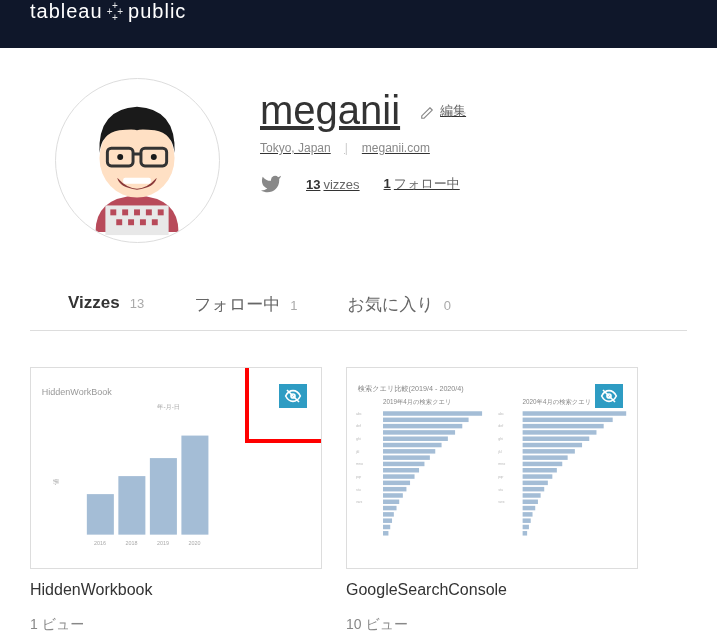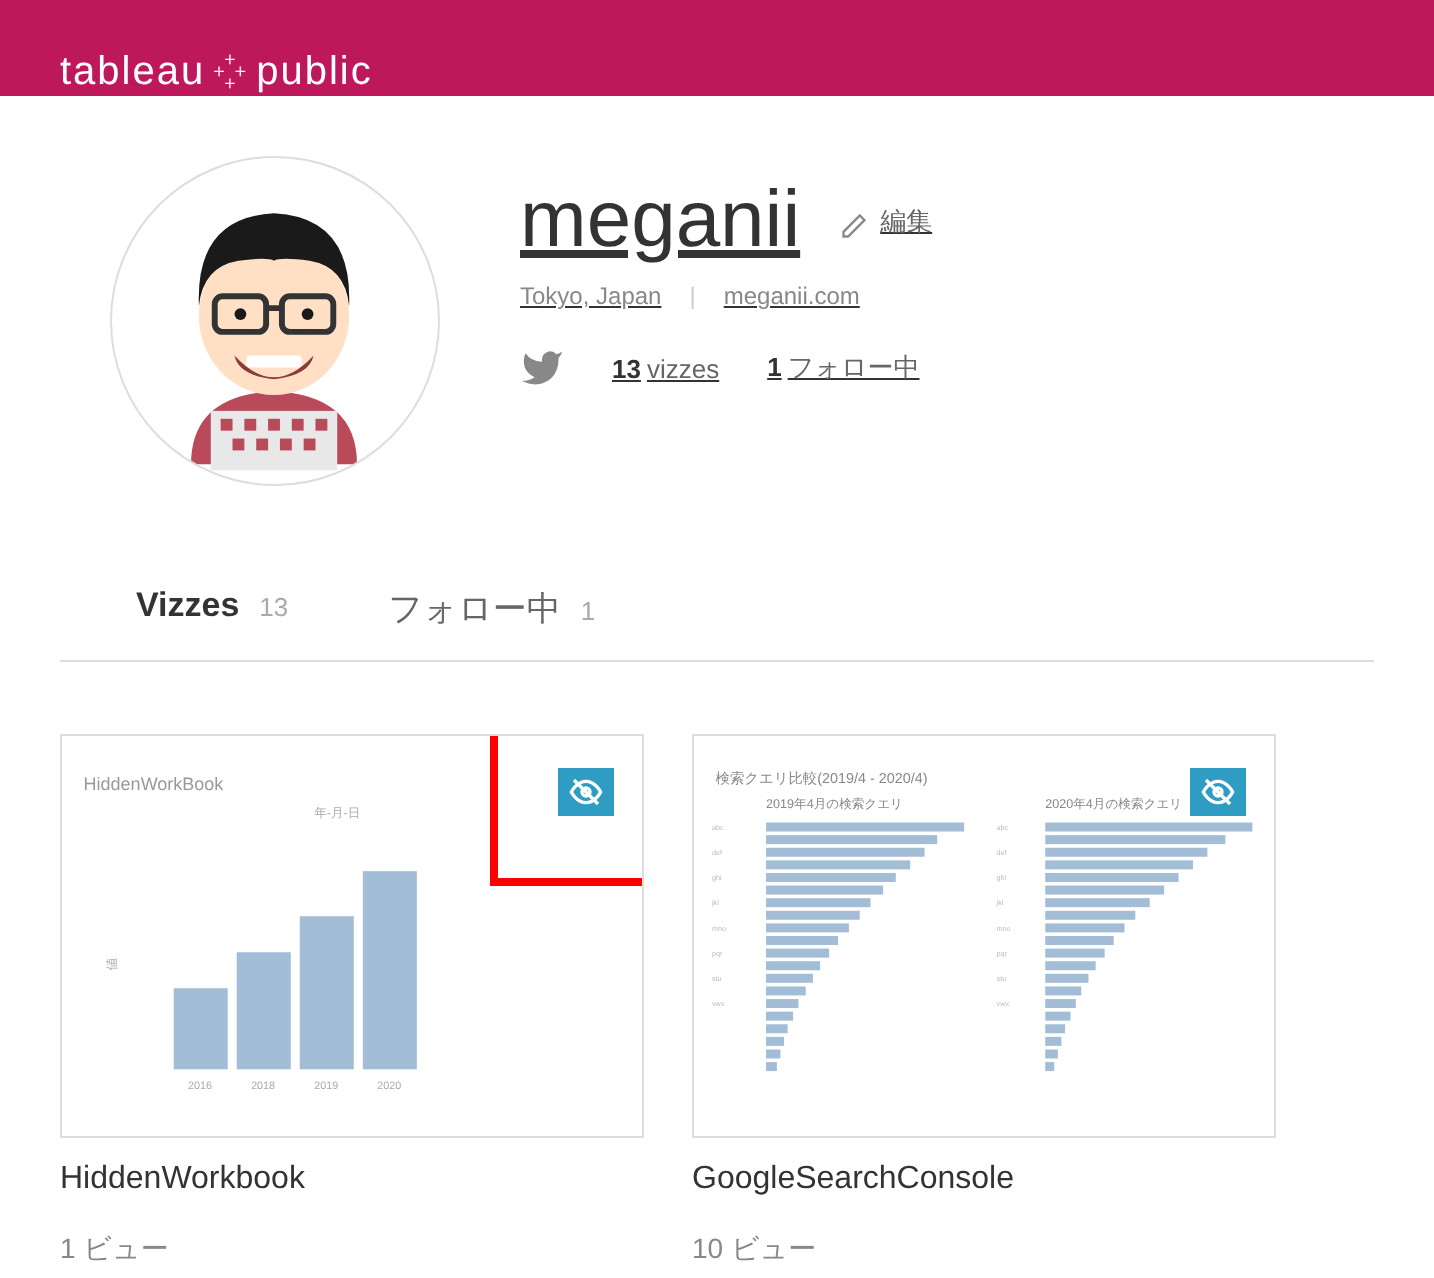--- a/index.html
+++ b/index.html
@@ -1,17 +1,17 @@
 <!DOCTYPE html>
 <html><head>
 <meta charset="utf-8">
 <style>
   * { box-sizing: border-box; margin: 0; padding: 0; }
   body { font-family: "Benton Sans", -apple-system, Helvetica, Arial, sans-serif; background: #fff; color: #333; width: 717px; }
-  .header { background: #be185d; height: 48px; display: flex; align-items: flex-end; padding: 0 30px; }
+  .header { background: #0f172a; height: 48px; display: flex; align-items: flex-start; padding: 0 30px; }
   .logo { color: #fff; font-size: 20px; font-weight: 300; letter-spacing: 1px; display: flex; align-items: center; gap: 2px; }
   .logo-plus { display: inline-flex; flex-direction: column; align-items: center; font-size: 10px; line-height: 6px; opacity: 0.9; margin: 0 2px; }
   .profile-section { display: flex; padding: 30px 55px 40px; gap: 40px; text-decoration: underline; }
   .avatar { width: 165px; height: 165px; border-radius: 50%; border: 1px solid #ddd; background: #fff; position: relative; overflow: hidden; flex-shrink: 0; }
   .avatar svg { width: 100%; height: 100%; }
   .profile-info { flex: 1; padding-top: 10px; }
   .name-row { display: flex; align-items: center; gap: 20px; }
   .profile-name { font-size: 40px; font-weight: 300; color: #333; }
   .edit-link { display: flex; align-items: flex-end; gap: 6px; color: #666; font-size: 13px; cursor: pointer; }
   .meta-row { display: flex; align-items: center; gap: 14px; margin-top: 8px; font-size: 12px; color: #888; }
@@ -105,20 +105,24 @@
 
 <div class="tabs-wrapper">
   <div class="tabs">
     <div class="tab active">
       <span>Vizzes</span>
       <span class="tab-count">13</span>
     </div>
     <div class="tab">
       <span>フォロー中</span>
       <span class="tab-count">1</span>
+    </div>
+    <div class="tab">
+      <span>お気に入り</span>
+      <span class="tab-count">0</span>
     </div>
   </div>
 </div>
 
 <div class="grid">
 
   <div class="card">
     <div class="thumb" style="position:relative">
       <svg width="322" height="202" viewBox="0 0 322 202">
         <text x="12" y="20" font-size="10" fill="#999"><tspan>HiddenWorkBook</tspan></text>

